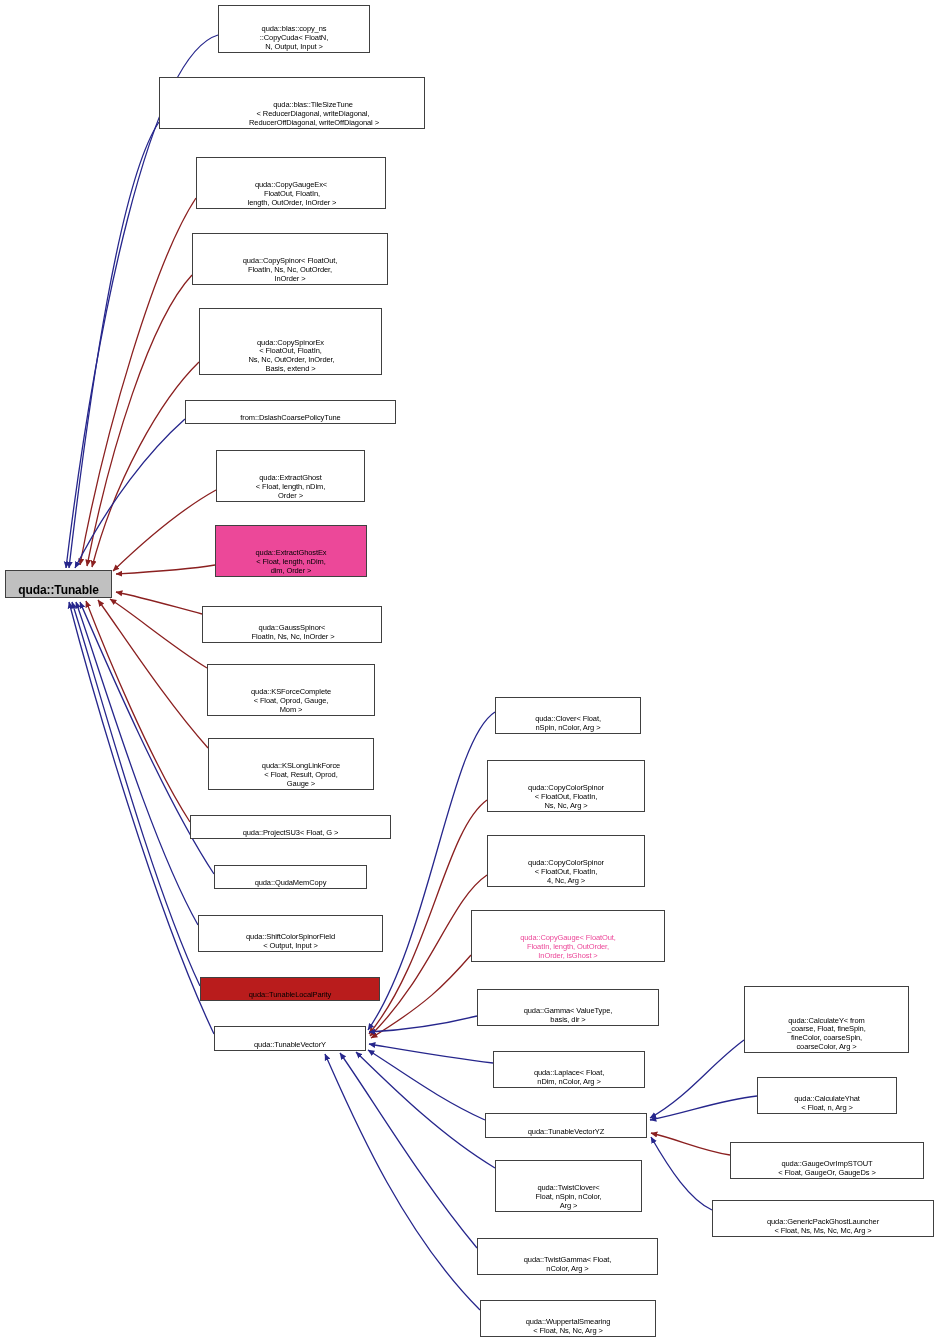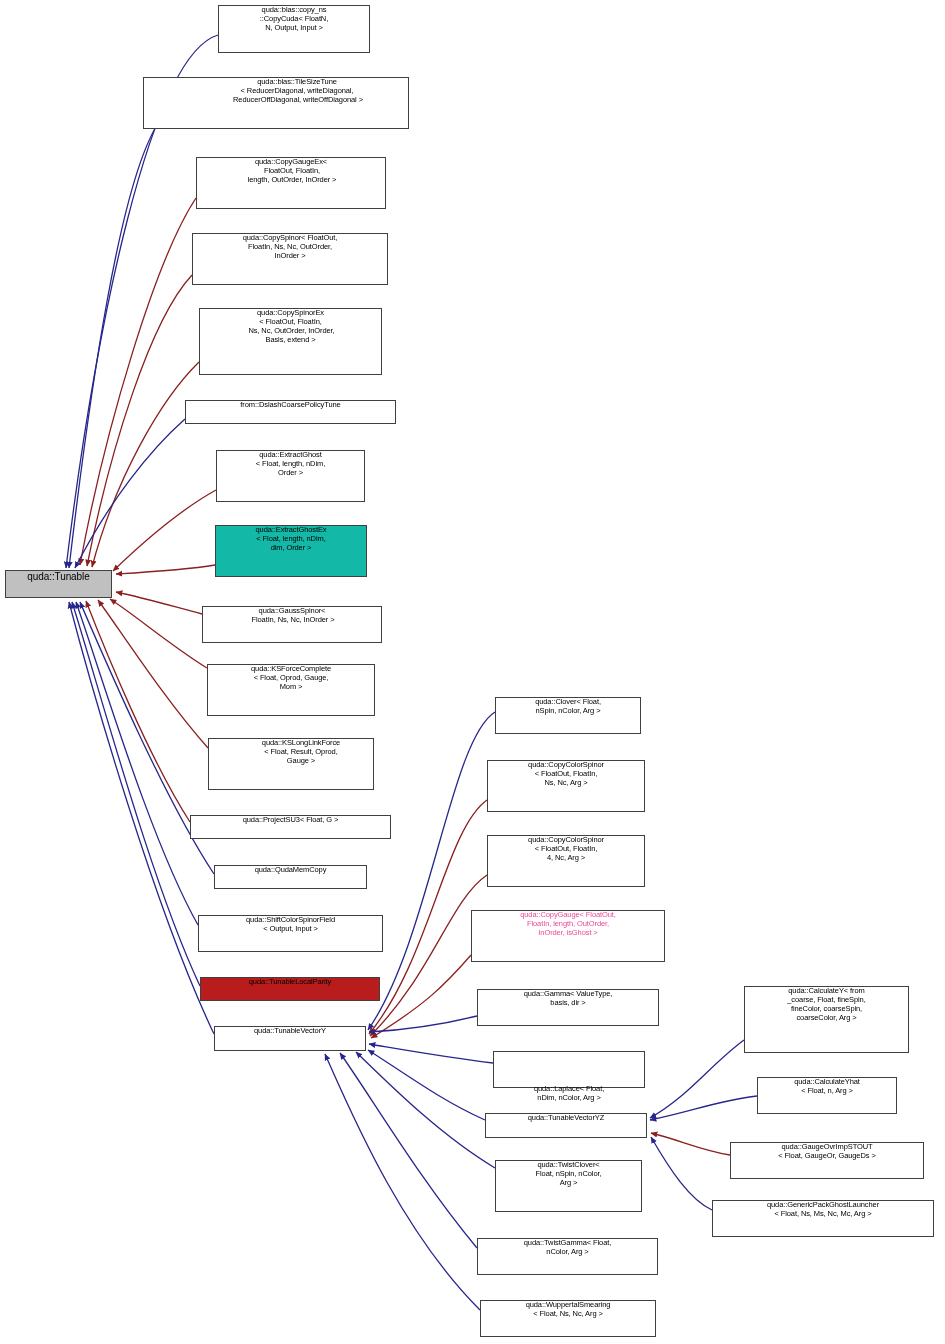--- a/index.html
+++ b/index.html
@@ -21,21 +21,21 @@
     width:945px; height:1344px;
     pointer-events:none;
   }
   .node{
     position:absolute;
     box-sizing:border-box;
     border:1px solid #404040;
     background:#ffffff;
     color:#000000;
     display:flex;
-    align-items:flex-start;
+    align-items:flex-end;
     justify-content:center;
     text-align:center;
     font-size:12.5px;
     line-height:1.18;
     letter-spacing:-0.1px;
     white-space:pre;
     z-index:3;
   }
   .node.root{
     background:#c0c0c0;
@@ -88,44 +88,44 @@
         <path d="M495,1168 C440,1135 390,1085 356,1052" fill="none" stroke="#26268c" stroke-width="1.3" marker-end="url(#arrow-public)"></path>
         <path d="M477,1248 C420,1180 370,1095 340,1053" fill="none" stroke="#26268c" stroke-width="1.3" marker-end="url(#arrow-public)"></path>
         <path d="M480,1310 C400,1230 350,1110 325,1054" fill="none" stroke="#26268c" stroke-width="1.3" marker-end="url(#arrow-public)"></path>
         <path d="M744,1040 C710,1065 690,1095 650,1118" fill="none" stroke="#26268c" stroke-width="1.3" marker-end="url(#arrow-public)"></path>
         <path d="M757,1096 C720,1100 690,1112 650,1120" fill="none" stroke="#26268c" stroke-width="1.3" marker-end="url(#arrow-public)"></path>
         <path d="M730,1155 C700,1150 680,1140 651,1133" fill="none" stroke="#8b2020" stroke-width="1.3" marker-end="url(#arrow-template)"></path>
         <path d="M712,1210 C690,1200 670,1170 651,1137" fill="none" stroke="#26268c" stroke-width="1.3" marker-end="url(#arrow-public)"></path>
       </g>
   </svg>
   <div id="node-layer">
-      <div class="node root" style="left: 5px; top: 570px; width: 107px; height: 28px; border-color: rgb(64, 64, 64); color: rgb(0, 0, 0); background: rgb(192, 192, 192);"><span class="node-label" style="font-size: 10px;">quda::Tunable</span></div>
+      <div class="node root" style="left: 5px; top: 570px; width: 107px; height: 28px; border-color: rgb(64, 64, 64); color: rgb(0, 0, 0); background: rgb(192, 192, 192);"><span class="node-label" style="font-size: 12px; font-weight: bold;">quda::Tunable</span></div>
       <div class="node intermediate" style="left: 214px; top: 1026px; width: 152px; height: 25px; border-color: rgb(64, 64, 64); color: rgb(0, 0, 0); background: rgb(255, 255, 255);"><span class="node-label" style="font-size: 7.5px;">quda::TunableVectorY</span></div>
       <div class="node intermediate" style="left: 485px; top: 1113px; width: 162px; height: 25px; border-color: rgb(64, 64, 64); color: rgb(0, 0, 0); background: rgb(255, 255, 255);"><span class="node-label" style="font-size: 7.5px;">quda::TunableVectorYZ</span></div>
       <div class="node" style="left: 218px; top: 5px; width: 152px; height: 48px; border-color: rgb(64, 64, 64); color: rgb(0, 0, 0); background: rgb(255, 255, 255);"><span class="node-label" style="font-size: 7.5px;">quda::blas::copy_ns
 ::CopyCuda&lt; FloatN,
 N, Output, Input &gt;</span></div>
-      <div class="node" style="left: 143px; top: 77px; width: 266px; height: 52px; border-color: rgb(64, 64, 64); color: rgb(0, 0, 0); background: rgb(255, 255, 255); padding-left: 42px;"><span class="node-label" style="font-size: 7.5px;">quda::blas::TileSizeTune
+      <div class="node" style="left: 159px; top: 77px; width: 266px; height: 52px; border-color: rgb(64, 64, 64); color: rgb(0, 0, 0); background: rgb(255, 255, 255); padding-left: 42px;"><span class="node-label" style="font-size: 7.5px;">quda::blas::TileSizeTune
 &lt; ReducerDiagonal, writeDiagonal,
  ReducerOffDiagonal, writeOffDiagonal &gt;</span></div>
       <div class="node" style="left: 196px; top: 157px; width: 190px; height: 52px; border-color: rgb(64, 64, 64); color: rgb(0, 0, 0); background: rgb(255, 255, 255);"><span class="node-label" style="font-size: 7.5px;">quda::CopyGaugeEx&lt;
  FloatOut, FloatIn,
  length, OutOrder, InOrder &gt;</span></div>
       <div class="node" style="left: 192px; top: 233px; width: 196px; height: 52px; border-color: rgb(64, 64, 64); color: rgb(0, 0, 0); background: rgb(255, 255, 255);"><span class="node-label" style="font-size: 7.5px;">quda::CopySpinor&lt; FloatOut,
 FloatIn, Ns, Nc, OutOrder,
 InOrder &gt;</span></div>
       <div class="node" style="left: 199px; top: 308px; width: 183px; height: 67px; border-color: rgb(64, 64, 64); color: rgb(0, 0, 0); background: rgb(255, 255, 255);"><span class="node-label" style="font-size: 7.5px;">quda::CopySpinorEx
 &lt; FloatOut, FloatIn,
  Ns, Nc, OutOrder, InOrder,
 Basis, extend &gt;</span></div>
       <div class="node" style="left: 185px; top: 400px; width: 211px; height: 24px; border-color: rgb(64, 64, 64); color: rgb(0, 0, 0); background: rgb(255, 255, 255);"><span class="node-label" style="font-size: 7.5px;">from::DslashCoarsePolicyTune</span></div>
       <div class="node" style="left: 216px; top: 450px; width: 149px; height: 52px; border-color: rgb(64, 64, 64); color: rgb(0, 0, 0); background: rgb(255, 255, 255);"><span class="node-label" style="font-size: 7.5px;">quda::ExtractGhost
 &lt; Float, length, nDim,
 Order &gt;</span></div>
-      <div class="node" style="left: 215px; top: 525px; width: 152px; height: 52px; border-color: rgb(64, 64, 64); color: rgb(0, 0, 0); background: #14b8a6;"><span class="node-label" style="font-size: 7.5px;">quda::ExtractGhostEx
+      <div class="node" style="left: 215px; top: 525px; width: 152px; height: 52px; border-color: rgb(64, 64, 64); color: rgb(0, 0, 0); background: #ec4899;"><span class="node-label" style="font-size: 7.5px;">quda::ExtractGhostEx
 &lt; Float, length, nDim,
 dim, Order &gt;</span></div>
       <div class="node" style="left: 202px; top: 606px; width: 180px; height: 37px; border-color: rgb(64, 64, 64); color: rgb(0, 0, 0); background: rgb(255, 255, 255);"><span class="node-label" style="font-size: 7.5px;">quda::GaussSpinor&lt;
  FloatIn, Ns, Nc, InOrder &gt;</span></div>
       <div class="node" style="left: 207px; top: 664px; width: 168px; height: 52px; border-color: rgb(64, 64, 64); color: rgb(0, 0, 0); background: rgb(255, 255, 255);"><span class="node-label" style="font-size: 7.5px;">quda::KSForceComplete
 &lt; Float, Oprod, Gauge,
 Mom &gt;</span></div>
       <div class="node" style="left: 208px; top: 738px; width: 166px; height: 52px; border-color: rgb(64, 64, 64); color: rgb(0, 0, 0); background: rgb(255, 255, 255); padding-left: 20px;"><span class="node-label" style="font-size: 7.5px;">quda::KSLongLinkForce
 &lt; Float, Result, Oprod,
 Gauge &gt;</span></div>

